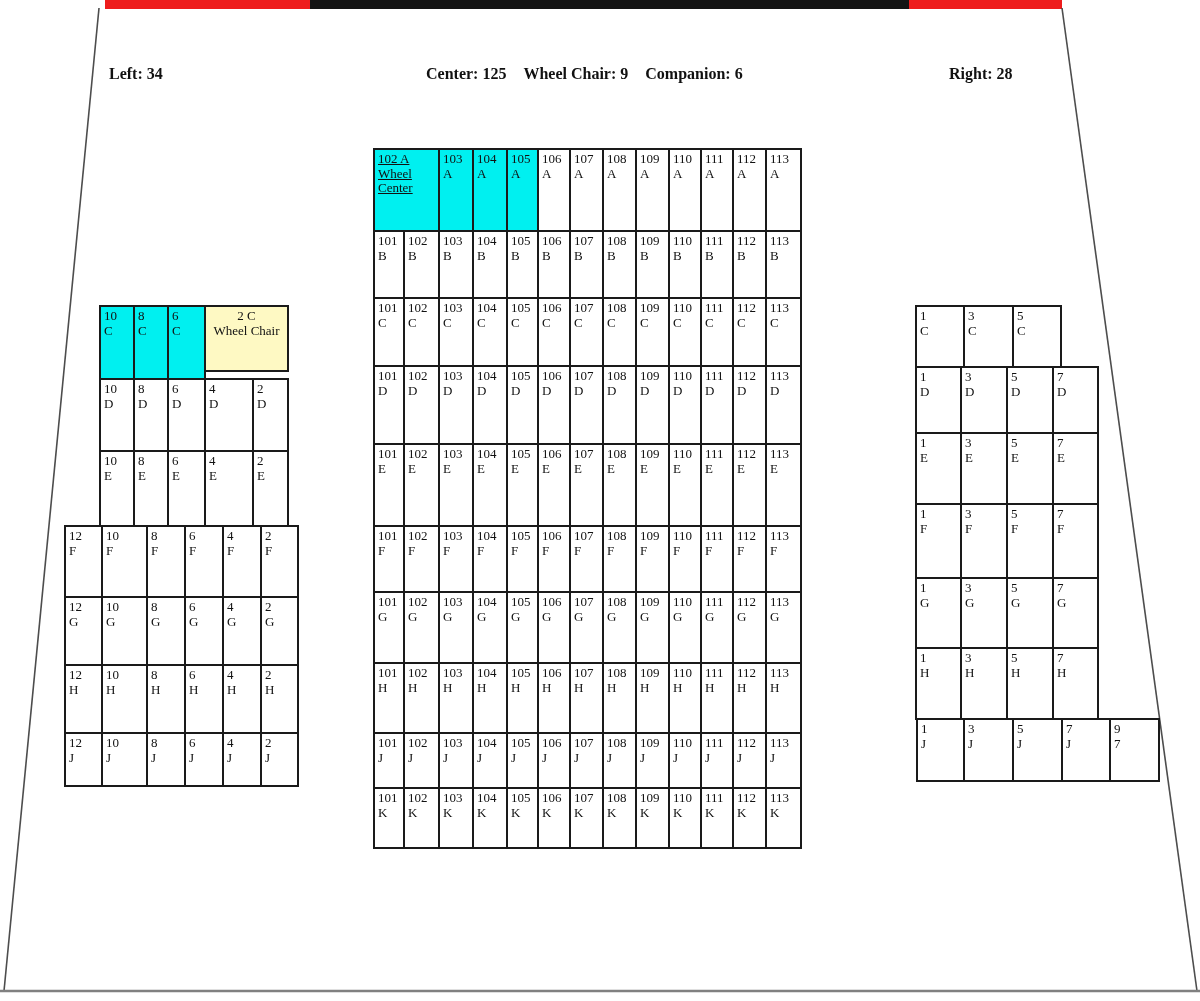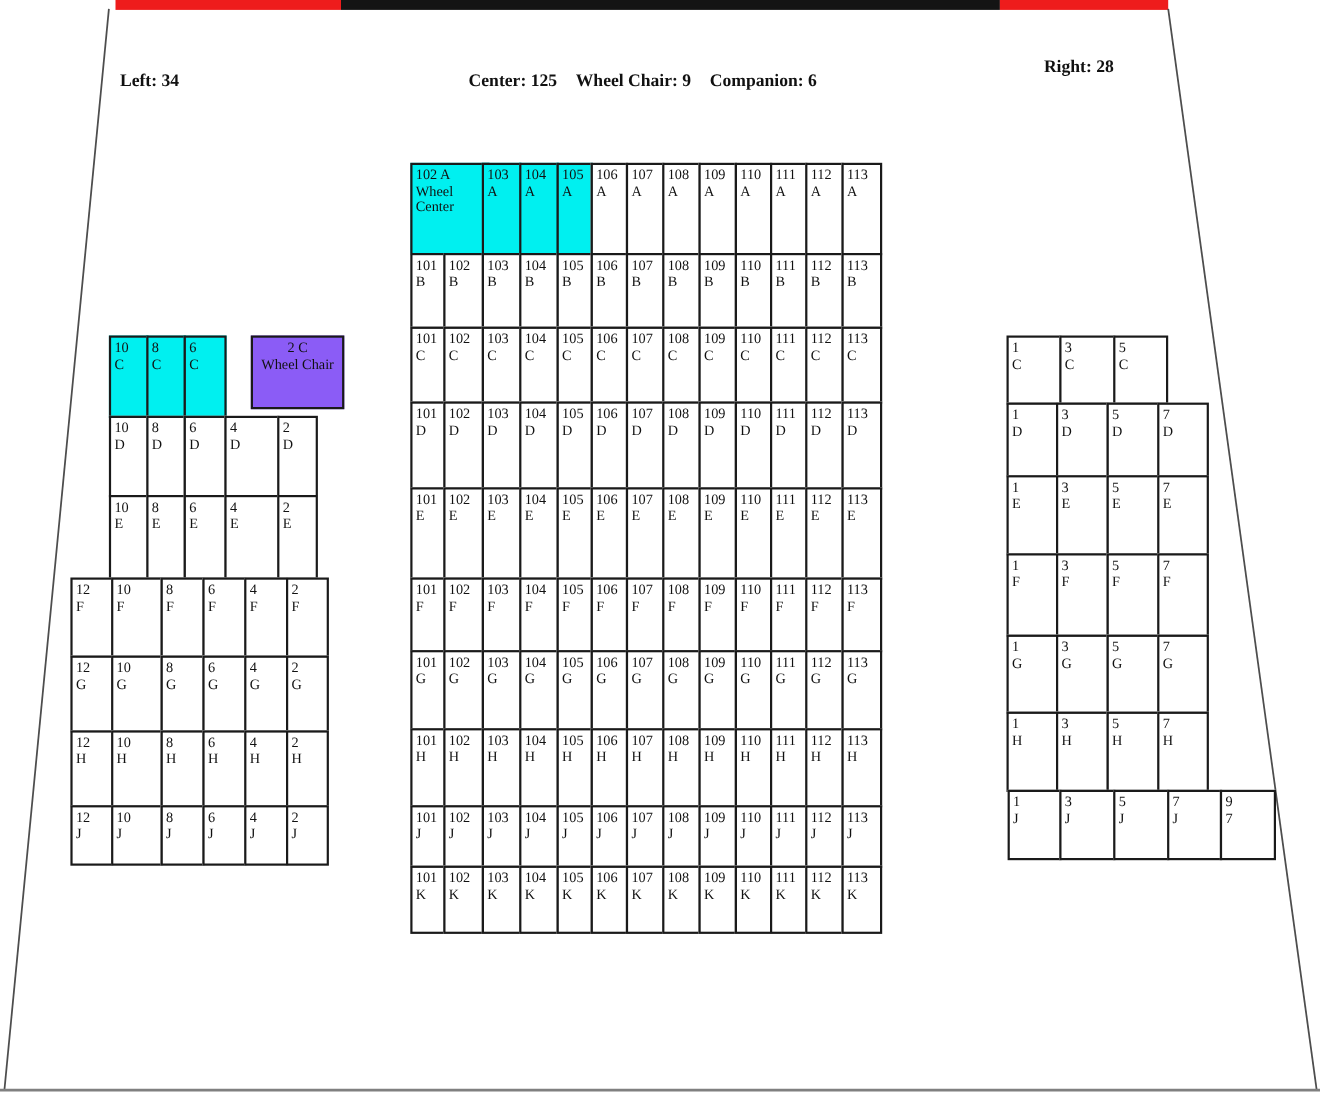--- a/index.html
+++ b/index.html
@@ -12,21 +12,21 @@
     overflow:hidden;
   }
   .bar{position:absolute;top:0;height:9px;}
   #lines{position:absolute;left:0;top:0;width:1200px;height:1001px;pointer-events:none;}
   .title{
     position:absolute;top:17px;left:0;width:1200px;
     text-align:center;font-size:27px;font-weight:bold;letter-spacing:.5px;
   }
   .stat{position:absolute;font-size:16px;font-weight:bold;white-space:nowrap;}
   .stat-left{left:109px;top:65px;}
-  .stat-right{left:949px;top:52px;}
+  .stat-right{left:949px;top:65px;}
   .statgroup{
     position:absolute;left:426px;top:65px;
     display:flex;column-gap:17px;
     font-size:16px;font-weight:bold;white-space:nowrap;
   }
   .total{
     position:absolute;top:103px;left:0;width:1185px;
     text-align:center;font-size:16px;font-weight:bold;
   }
   .seat{
@@ -69,21 +69,21 @@
         <div class="ln">C</div>
       </div>
       <div class="seat" style="left: 133px; top: 305px; width: 36px; height: 75px; background: rgb(0, 240, 240);">
         <div class="ln">8</div>
         <div class="ln">C</div>
       </div>
       <div class="seat" style="left: 167px; top: 305px; width: 39px; height: 75px; background: rgb(0, 240, 240);">
         <div class="ln">6</div>
         <div class="ln">C</div>
       </div>
-      <div class="seat ctr" style="left: 204px; top: 305px; width: 85px; height: 67px; background: #8b5cf6; margin-left: 24px;">
+      <div class="seat ctr" style="left: 204px; top: 305px; width: 85px; height: 67px; background: #fef9c3;">
         <div class="ln">2 C</div>
         <div class="ln">Wheel Chair</div>
       </div>
       <div class="seat" style="left: 99px; top: 378px; width: 36px; height: 74px;">
         <div class="ln">10</div>
         <div class="ln">D</div>
       </div>
       <div class="seat" style="left: 133px; top: 378px; width: 36px; height: 74px;">
         <div class="ln">8</div>
         <div class="ln">D</div>
@@ -209,21 +209,21 @@
         <div class="ln">J</div>
       </div>
       <div class="seat" style="left: 222px; top: 732px; width: 40px; height: 55px;">
         <div class="ln">4</div>
         <div class="ln">J</div>
       </div>
       <div class="seat" style="left: 260px; top: 732px; width: 39px; height: 55px;">
         <div class="ln">2</div>
         <div class="ln">J</div>
       </div>
-      <div class="seat" style="left: 373px; top: 148px; width: 72px; height: 84px; background: rgb(0, 240, 240);">
+      <div class="seat" style="left: 373px; top: 148px; width: 72px; height: 84px; background: rgb(0, 240, 240); text-decoration: underline;">
         <div class="ln">102 A</div>
         <div class="ln">Wheel</div>
         <div class="ln">Center</div>
       </div>
       <div class="seat" style="left: 438px; top: 148px; width: 36px; height: 84px; background: rgb(0, 240, 240);">
         <div class="ln">103</div>
         <div class="ln">A</div>
       </div>
       <div class="seat" style="left: 472px; top: 148px; width: 36px; height: 84px; background: rgb(0, 240, 240);">
         <div class="ln">104</div>

